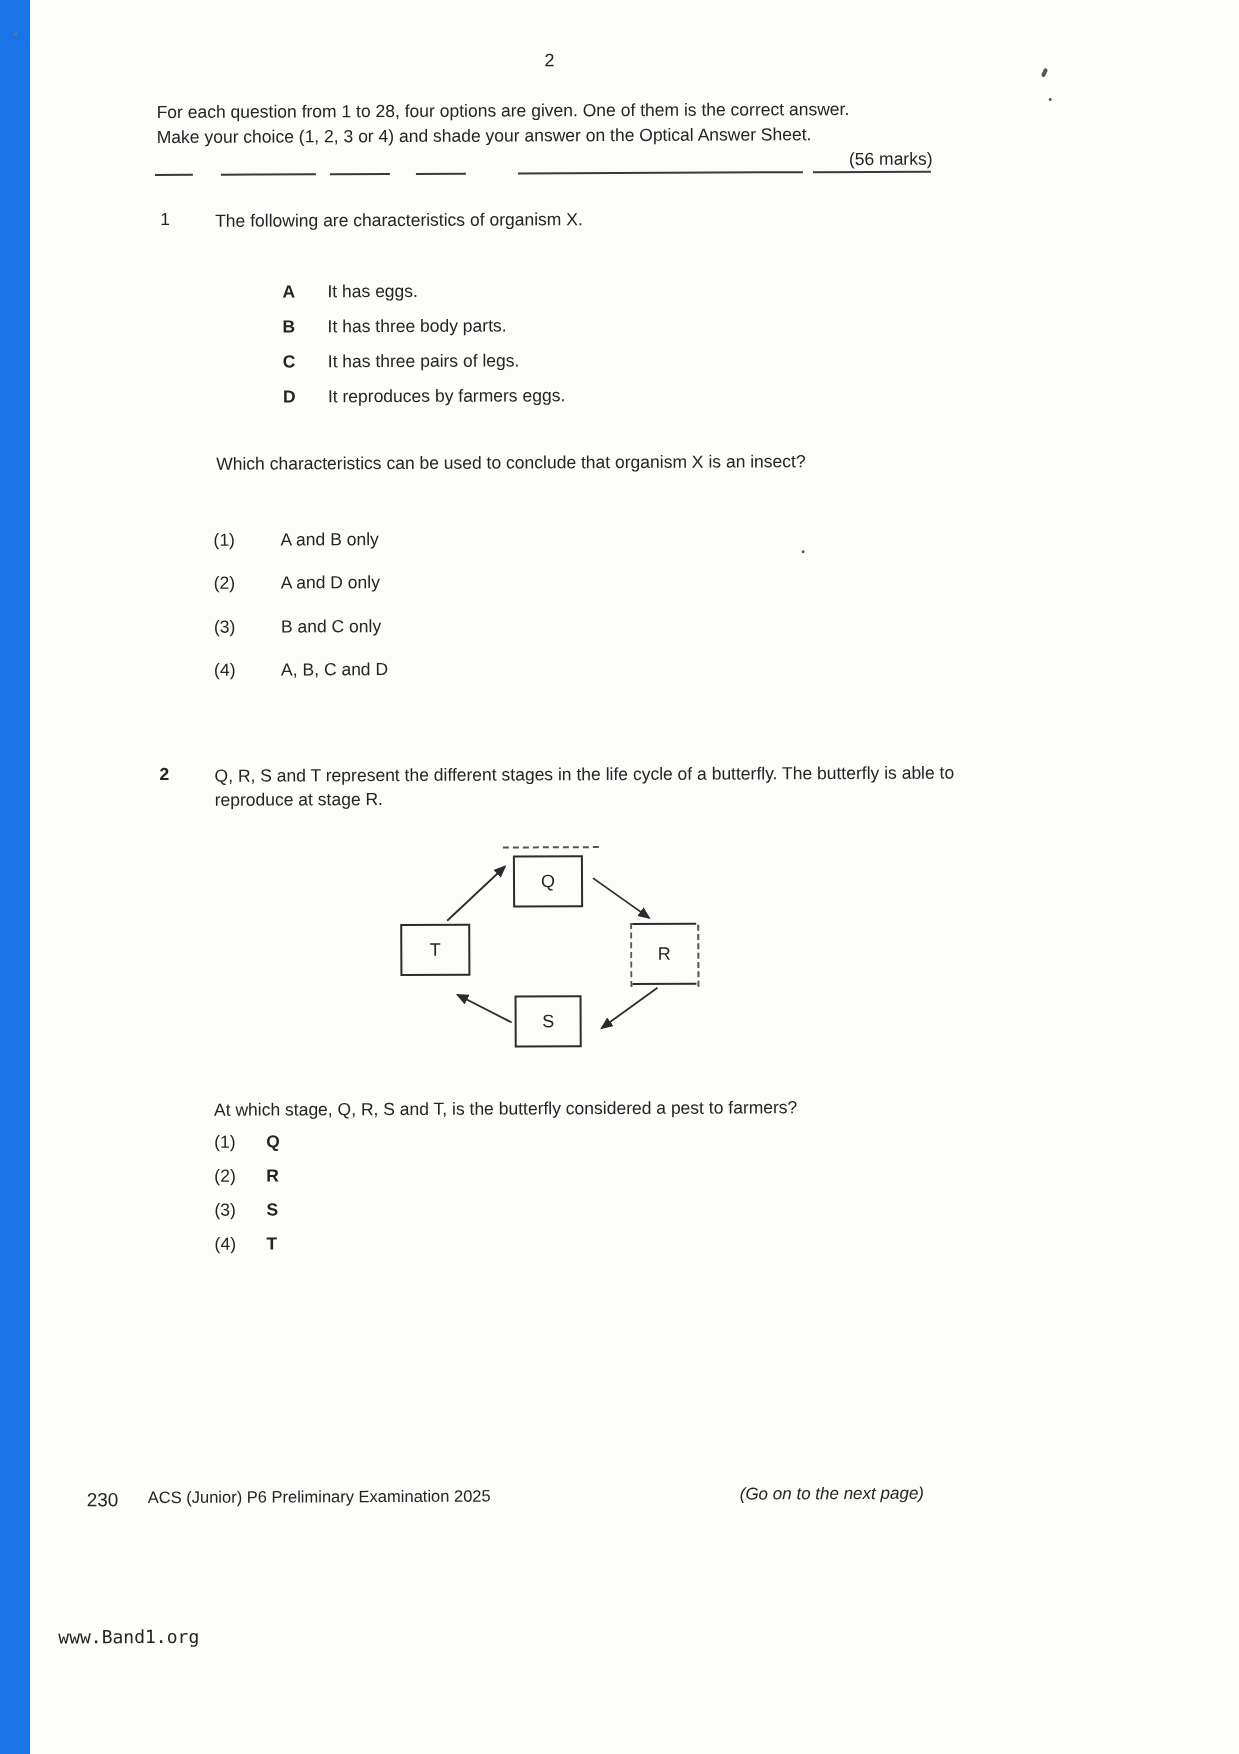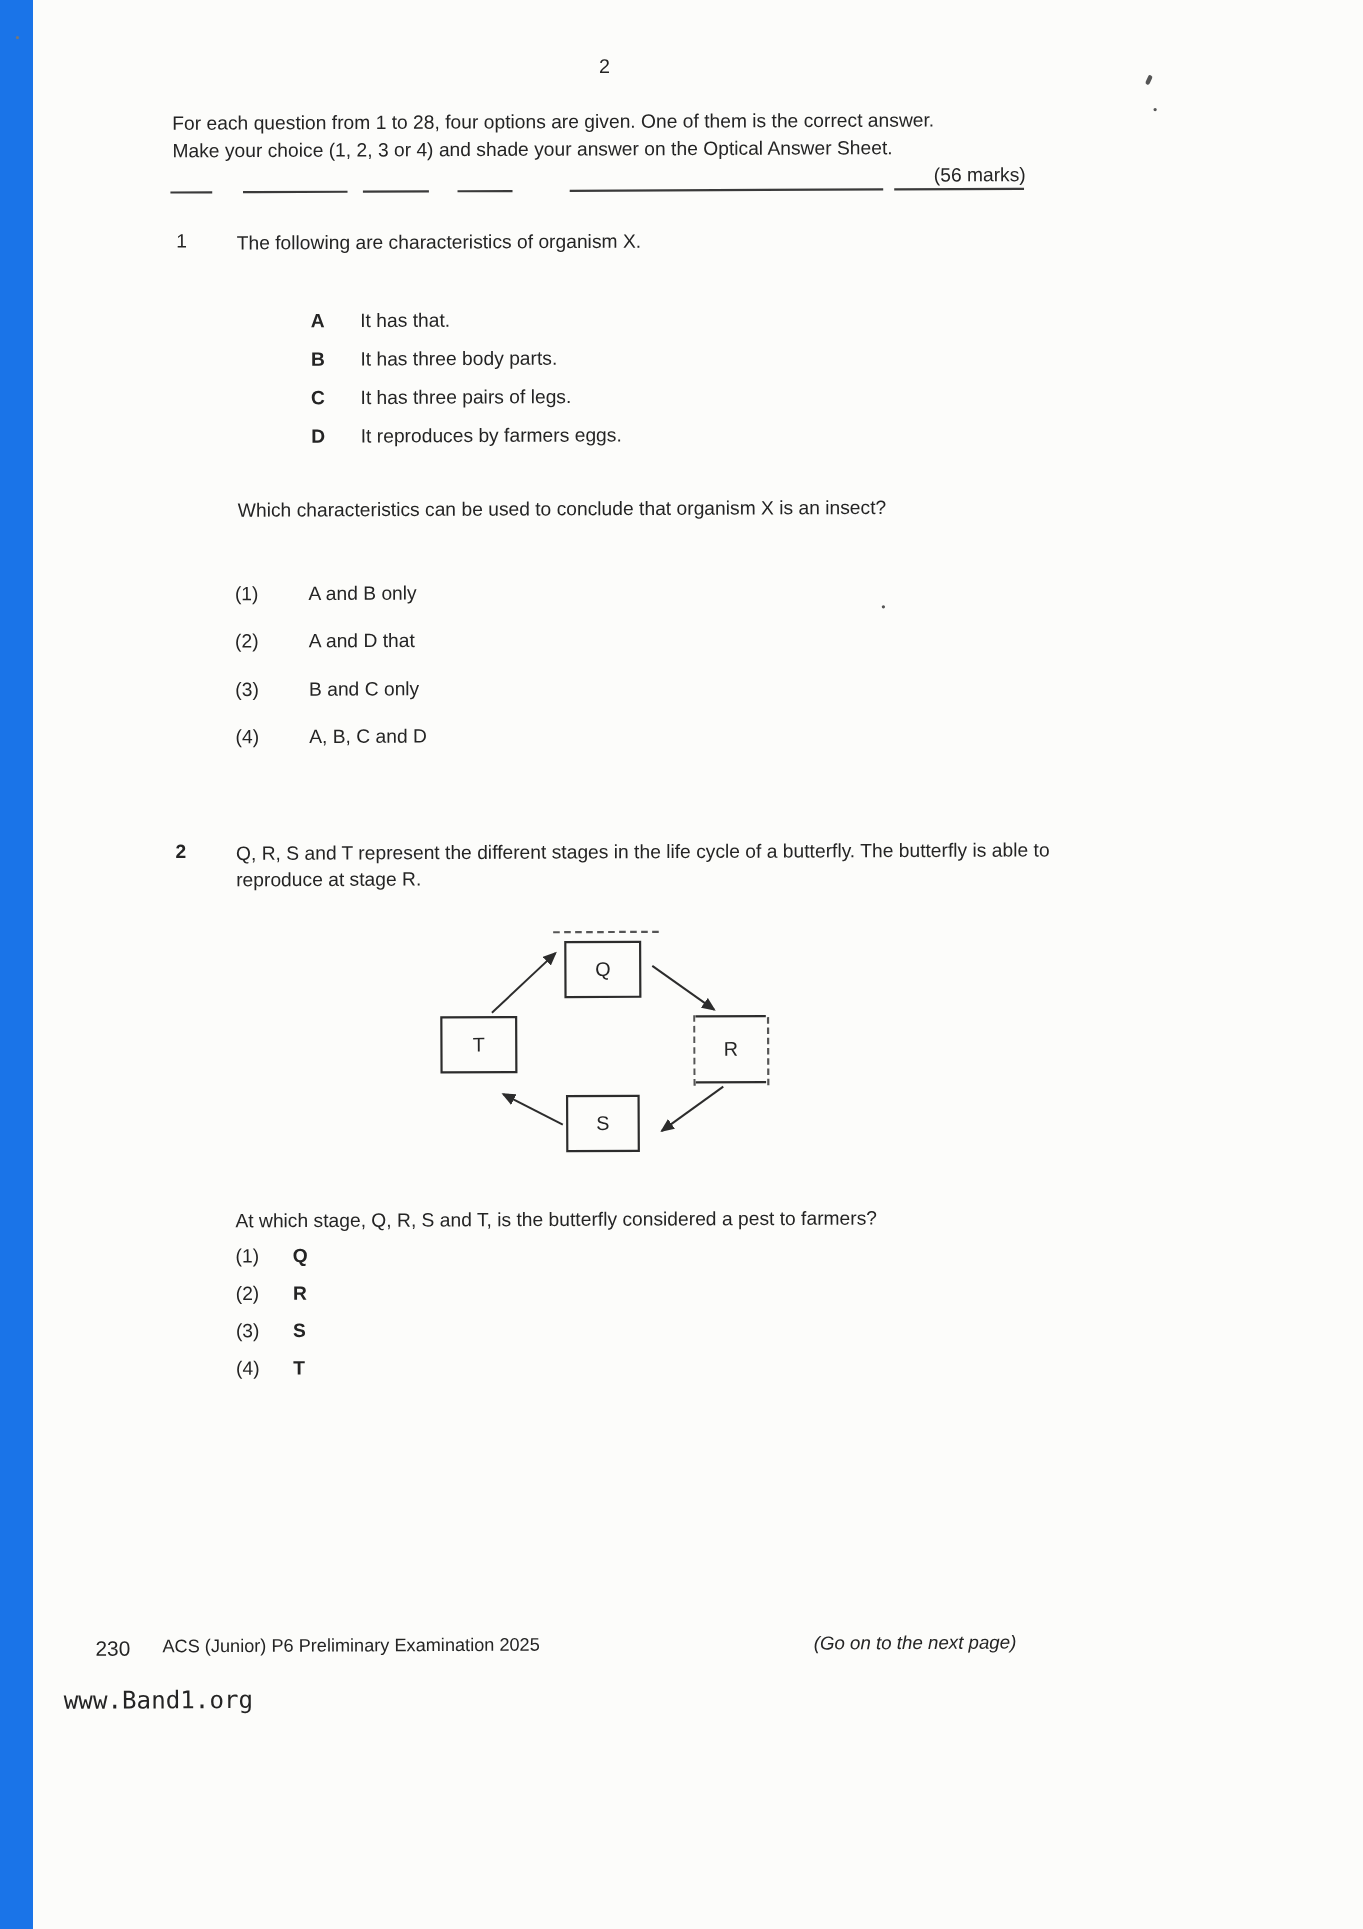--- a/index.html
+++ b/index.html
@@ -57,21 +57,21 @@
   .box-r { left:237px; top:83px;  width:64px; height:62px; border-left:none; border-right:none; }
   .box-s { left:119px; top:155px; width:67px; height:52px; }
   .dash-h { position:absolute; border-top:2px dashed #555; }
   .dash-v { position:absolute; border-left:2px dashed #555; }
   .diagram-svg { position:absolute; left:0; top:0; }
 
   
   .footer-page { left:84px;  top:1487px; font-size:19px; }
   .footer-title { left:145px; top:1486px; font-size:16.5px; }
   .footer-next { left:737px; top:1485px; font-size:17px;font-style:italic; }
-  .watermark { left:55px; top:1532px; font-size:22px; font-family:"DejaVu Sans Mono", monospace; }
+  .watermark { left:55px; top:1624px; font-size:18px; font-family:"DejaVu Sans Mono", monospace; }
 
   .artifact { position:absolute; background:#555; border-radius:50%; }
 </style>
 </head>
 <body>
 
 <div class="page">
   <div class="blue-strip"></div>
 
   <div class="content">
@@ -85,21 +85,21 @@
     <div class="abs marks">(56 marks)</div>
     <div class="abs rule-row">
       <span style="width:38px; margin-right:28px;"></span><span style="width:95px; margin-right:14px;"></span><span style="width:60px; margin-right:26px;"></span><span style="width:50px; margin-right:52px;"></span><span style="width:285px; margin-right:10px;"></span><span style="width:118px;"></span>
     </div>
 
     <div class="abs q-num" style="left:163px; top:207px;">1</div>
     <div class="abs stem" style="left:218px; top:207px; width:720px;">The following are characteristics of organism X.</div>
 
     <div class="abs char-row" style="top:280px;">
       <span class="char-label">A</span>
-      <span class="char-text">It has that.</span>
+      <span class="char-text">It has eggs.</span>
     </div>
     <div class="abs char-row" style="top:315px;">
       <span class="char-label">B</span>
       <span class="char-text">It has three body parts.</span>
     </div>
     <div class="abs char-row" style="top:350px;">
       <span class="char-label">C</span>
       <span class="char-text">It has three pairs of legs.</span>
     </div>
     <div class="abs char-row" style="top:385px;">
@@ -108,21 +108,21 @@
     </div>
 
     <div class="abs question-line" style="left:218px; top:452px; width:740px;">Which characteristics can be used to conclude that organism X is an insect?</div>
 
     <div class="abs opt-row q1-opt" style="top:528px;">
       <span class="opt-num">(1)</span>
       <span class="opt-text">A and B only</span>
     </div>
     <div class="abs opt-row q1-opt" style="top:571px;">
       <span class="opt-num">(2)</span>
-      <span class="opt-text">A and D that</span>
+      <span class="opt-text">A and D only</span>
     </div>
     <div class="abs opt-row q1-opt" style="top:615px;">
       <span class="opt-num">(3)</span>
       <span class="opt-text">B and C only</span>
     </div>
     <div class="abs opt-row q1-opt" style="top:658px;">
       <span class="opt-num">(4)</span>
       <span class="opt-text">A, B, C and D</span>
     </div>
 

